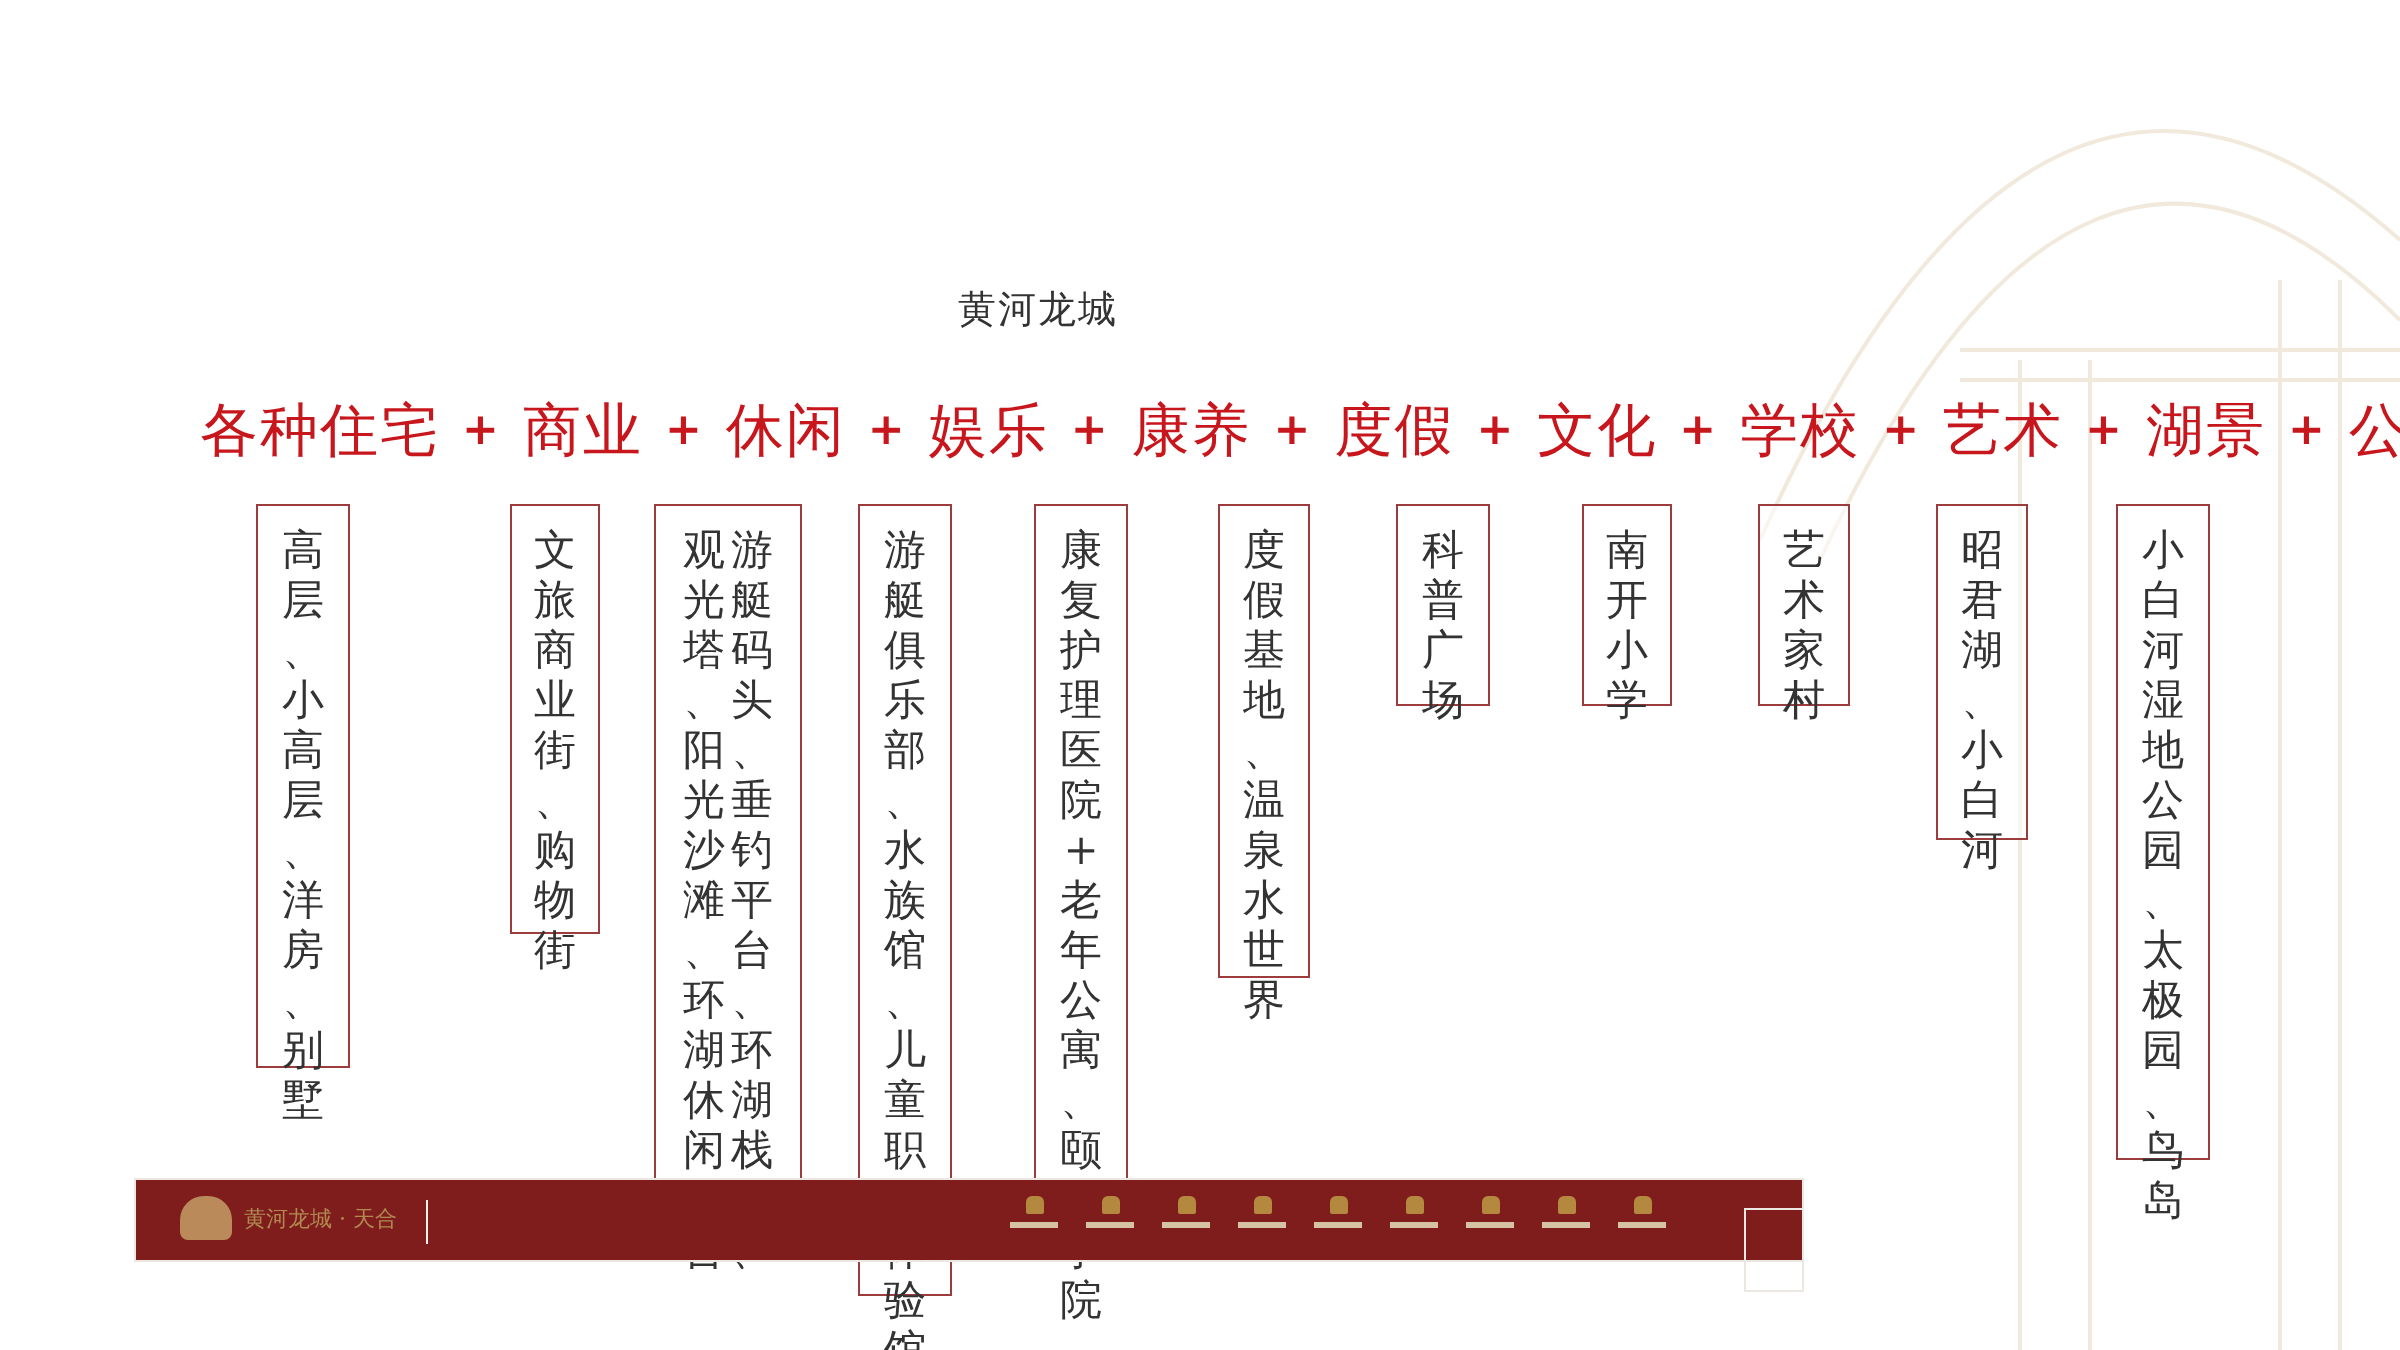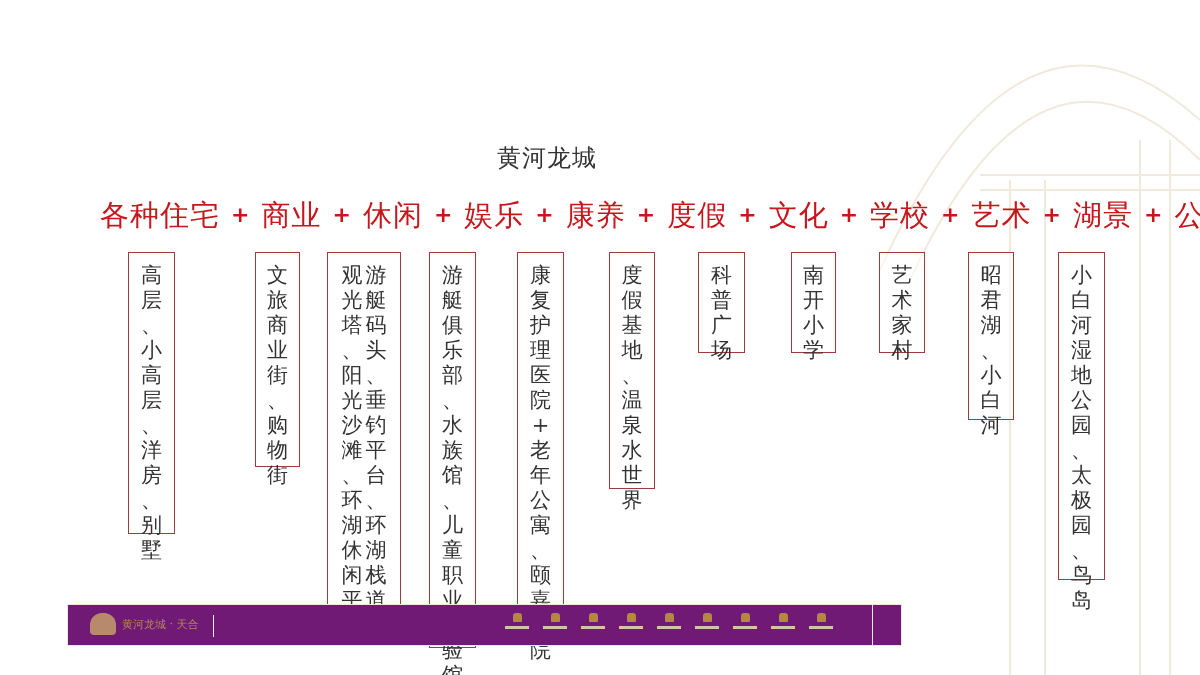--- a/index.html
+++ b/index.html
@@ -5,42 +5,42 @@
   html, body { margin:0; padding:0; }
   body {
     width:1200px; height:675px; position:relative; overflow:hidden;
     background:#ffffff;
     font-family:"DejaVu Serif", "Liberation Serif", serif;
   }
   
   .bg-arch { position:absolute; right:0; top:0; width:360px; height:675px; pointer-events:none; }
   .title {
     position:absolute; left:0; width:1028px; top:142px; text-align:center;
-    font-size:24px; color:#333333; letter-spacing:1px;
-    padding-left:10px; box-sizing:border-box;margin-left:28px;
+    font-size:19px; color:#333333; letter-spacing:1px;
+    padding-left:10px; box-sizing:border-box;
   }
   .formula {
     position:absolute; left:100px; top:196px; white-space:nowrap;
     font-size:29px; color:#c8161d; letter-spacing:1px;
   }
   .formula .plus { margin:0 11px; font-family:"DejaVu Sans", sans-serif; font-weight:bold; font-size:22px; vertical-align:3px; }
   .box {
     position:absolute; border:1.5px solid #9c3c3c; box-sizing:border-box;
     background:rgba(255,255,255,0.6);
     display:flex; flex-direction:row-reverse; justify-content:center; gap:2px;
     padding-top:10px;
   }
   .col {
     display:flex; flex-direction:column; align-items:center;
     font-size:21px; line-height:25px; color:#333333;
   }
   .col span { display:block; width:22px; text-align:center; }
   .footer {
-    position:absolute; left:67px; top:604px; width:835px; height:42px;
-    border:1px solid #ece7e1; box-sizing:border-box; background:#701a75;
+    position:absolute; left:67px; top:589px; width:835px; height:42px;
+    border:1px solid #ece7e1; box-sizing:border-box; background:#7f1d1d;
   }
   .footer-side {
     position:absolute; left:872px; top:604px; width:30px; height:42px;
     border:1px solid #ece7e1; box-sizing:border-box;
   }
   .logo { position:absolute; left:22px; top:8px; display:flex; align-items:center; gap:6px; }
   .logo-mark { width:26px; height:22px; border-radius:12px 12px 4px 4px; background:#c9a66b; opacity:.8; }
   .logo-text { font-size:11px; color:#b08850; }
   .divider { position:absolute; left:145px; top:10px; width:1px; height:22px; background:#eee; }
   .en-title { position:absolute; left:178px; top:7px; font-family:"DejaVu Sans", sans-serif; font-size:8px; letter-spacing:6px; color:#c8c4bf; line-height:13px; }

